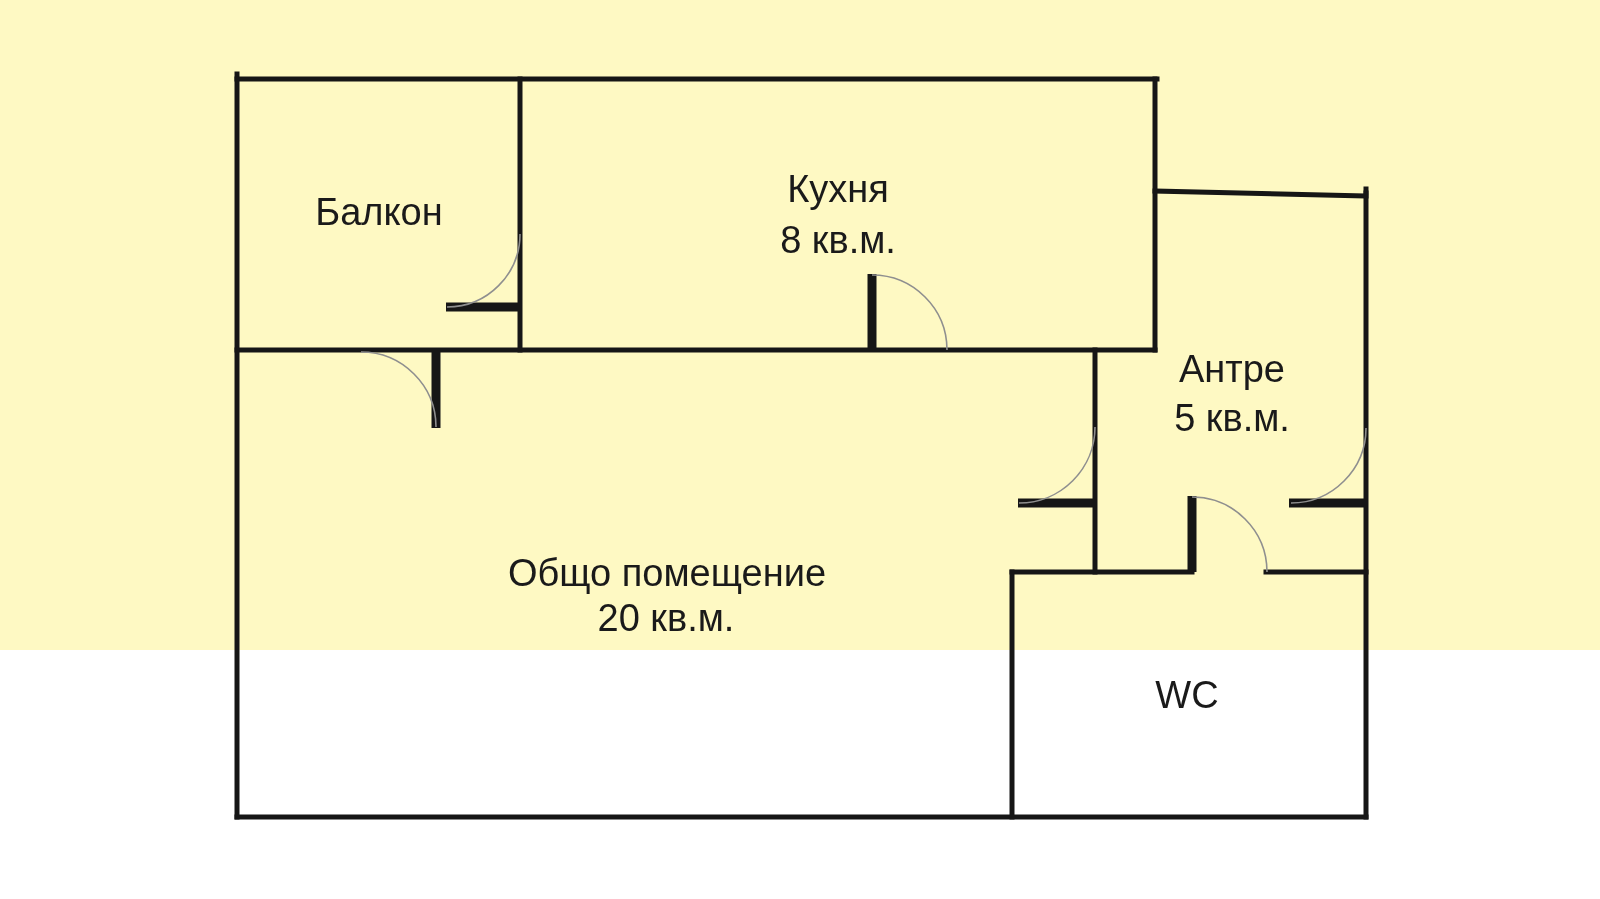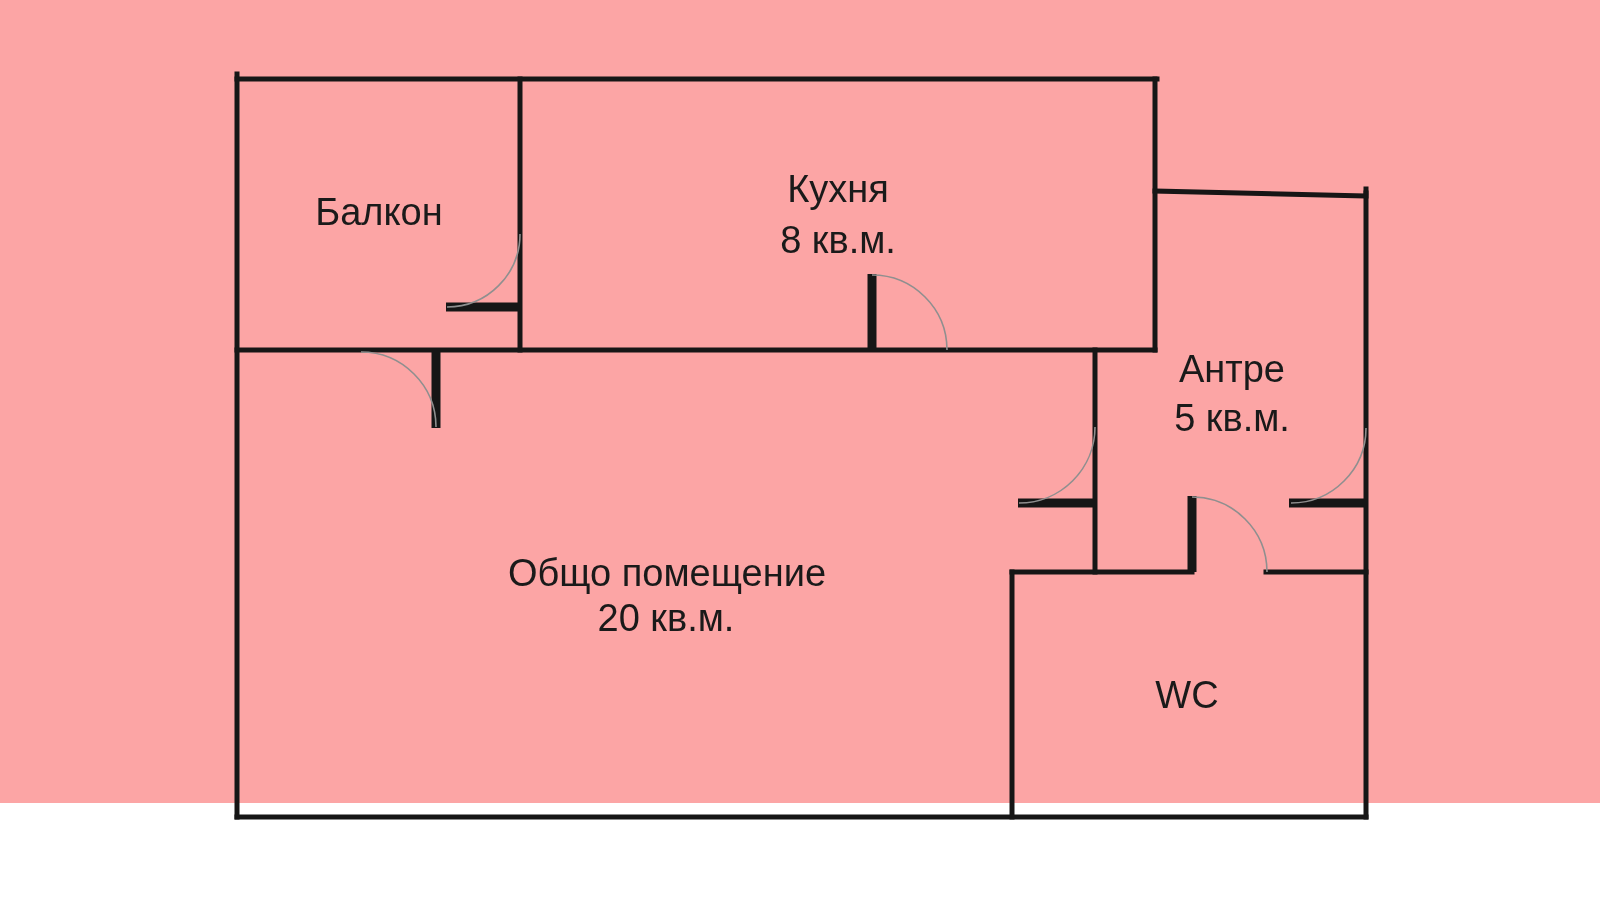--- a/index.html
+++ b/index.html
@@ -6,22 +6,22 @@
     margin: 0;
     padding: 0;
     width: 1600px;
     height: 899px;
     background: #ffffff;
     overflow: hidden;
   }
   .plan-stage {
     position: relative;
     width: 1600px;
-    height: 803px;
-    background: #fca5a5;
+    height: 650px;
+    background: #fef9c3;
     text-align: center;
   }
   svg.floor-plan {
     display: block;
     width: 1600px;
     height: 899px;
   }
   svg.floor-plan text {
     font-family: "Liberation Sans", "DejaVu Sans", sans-serif;
     font-size: 38px;

